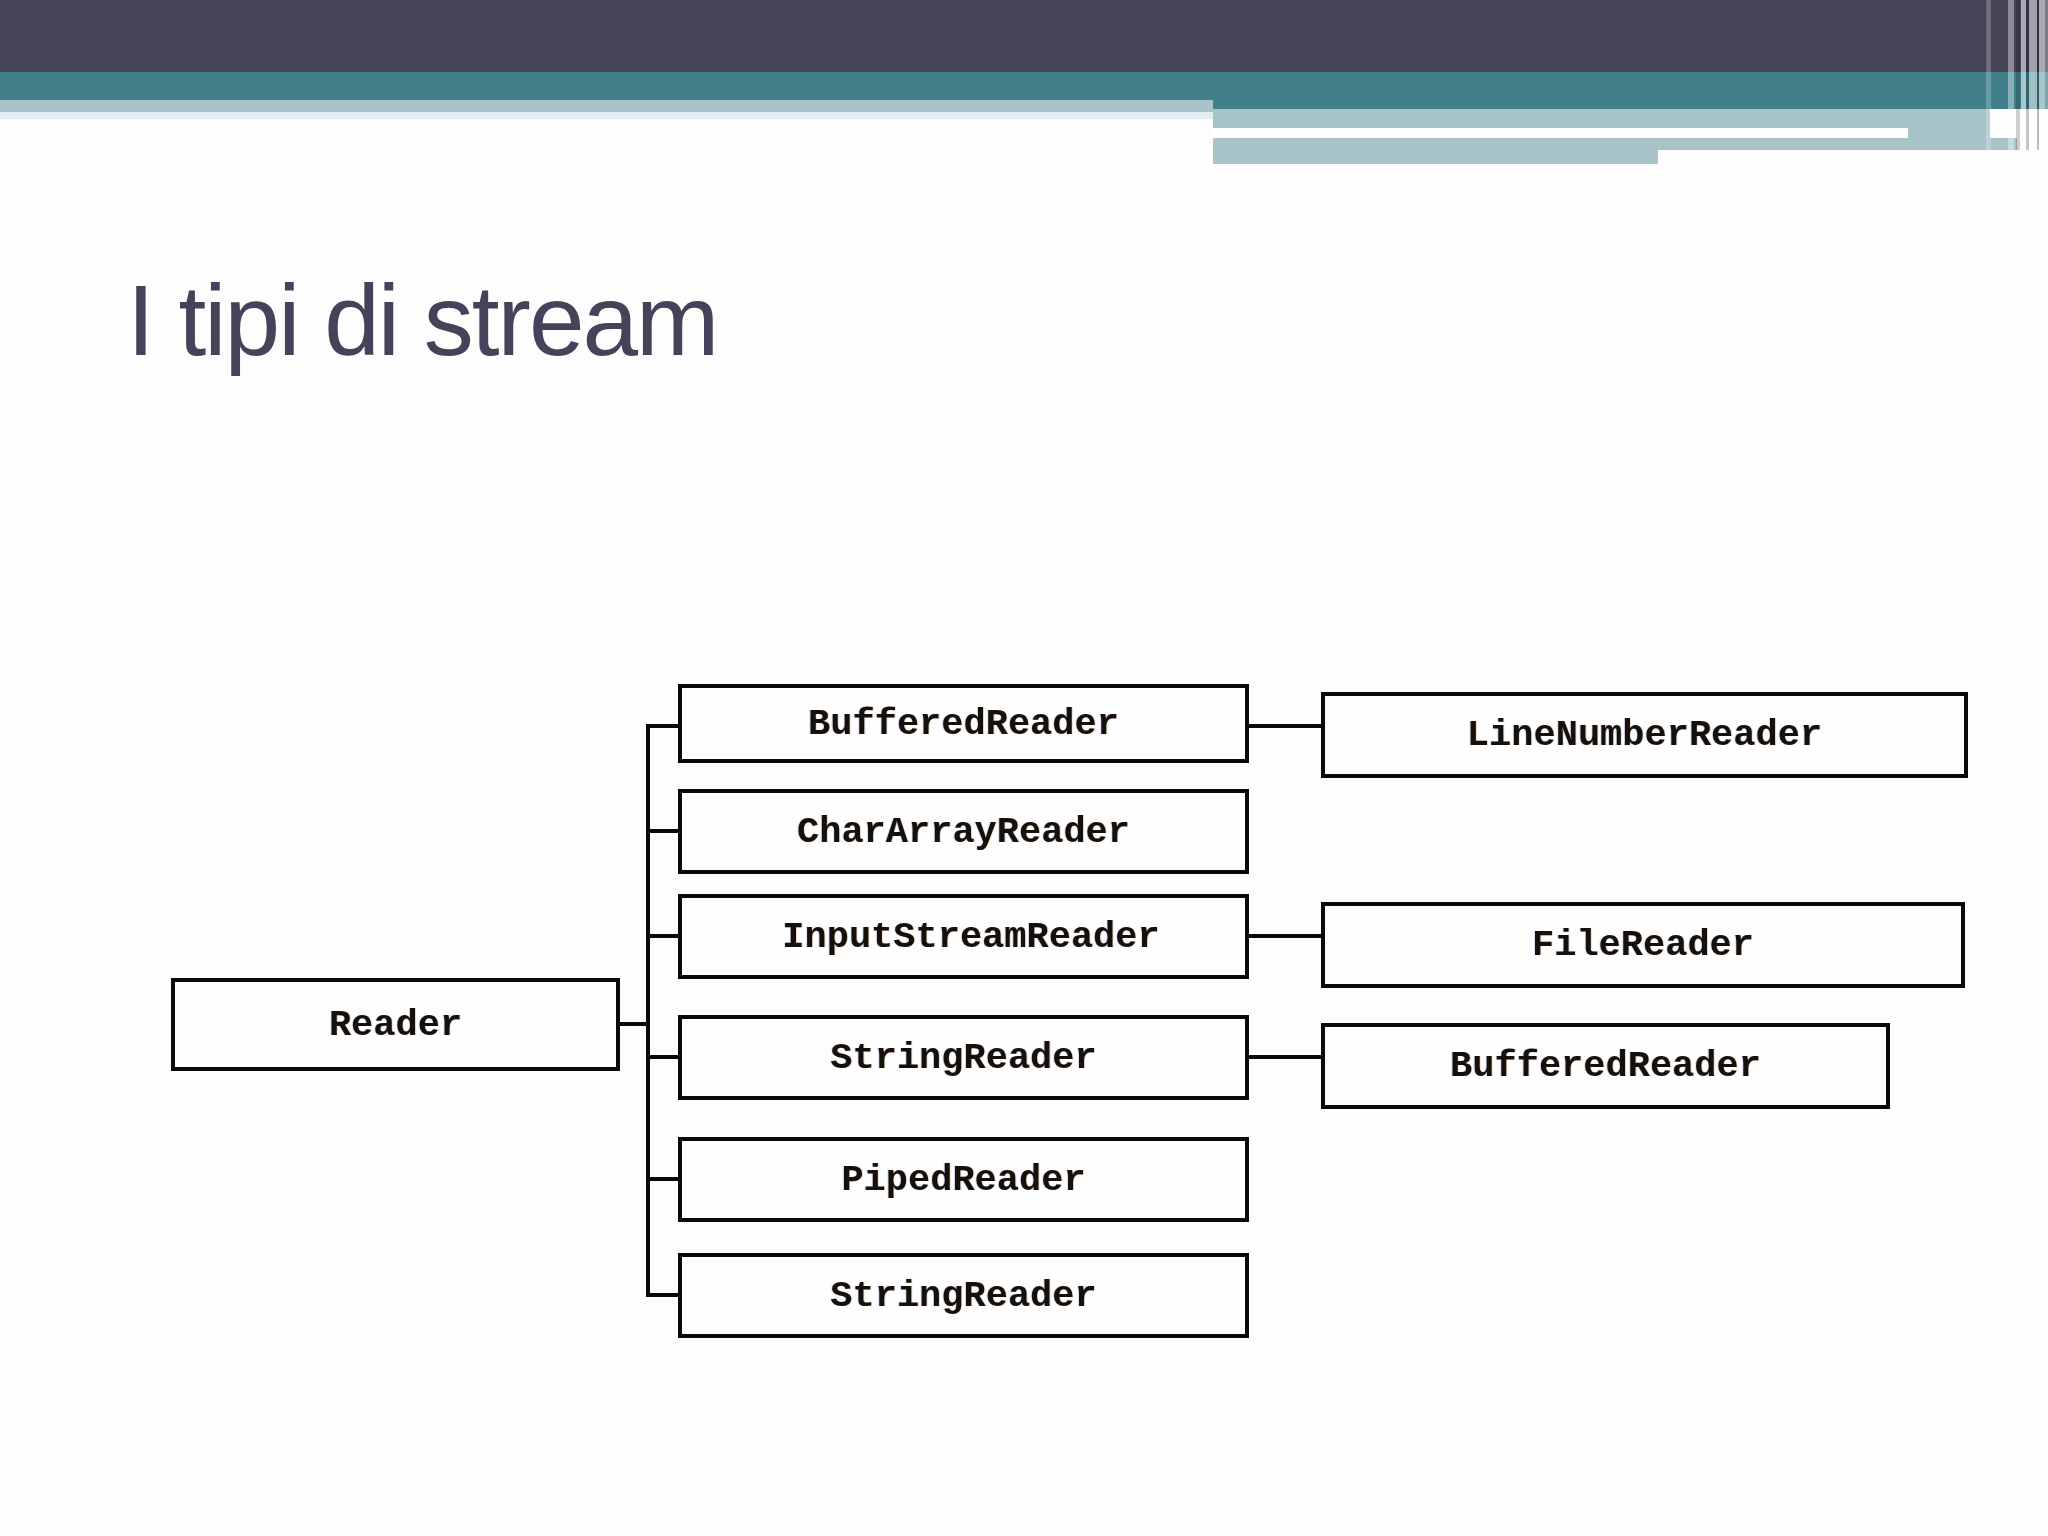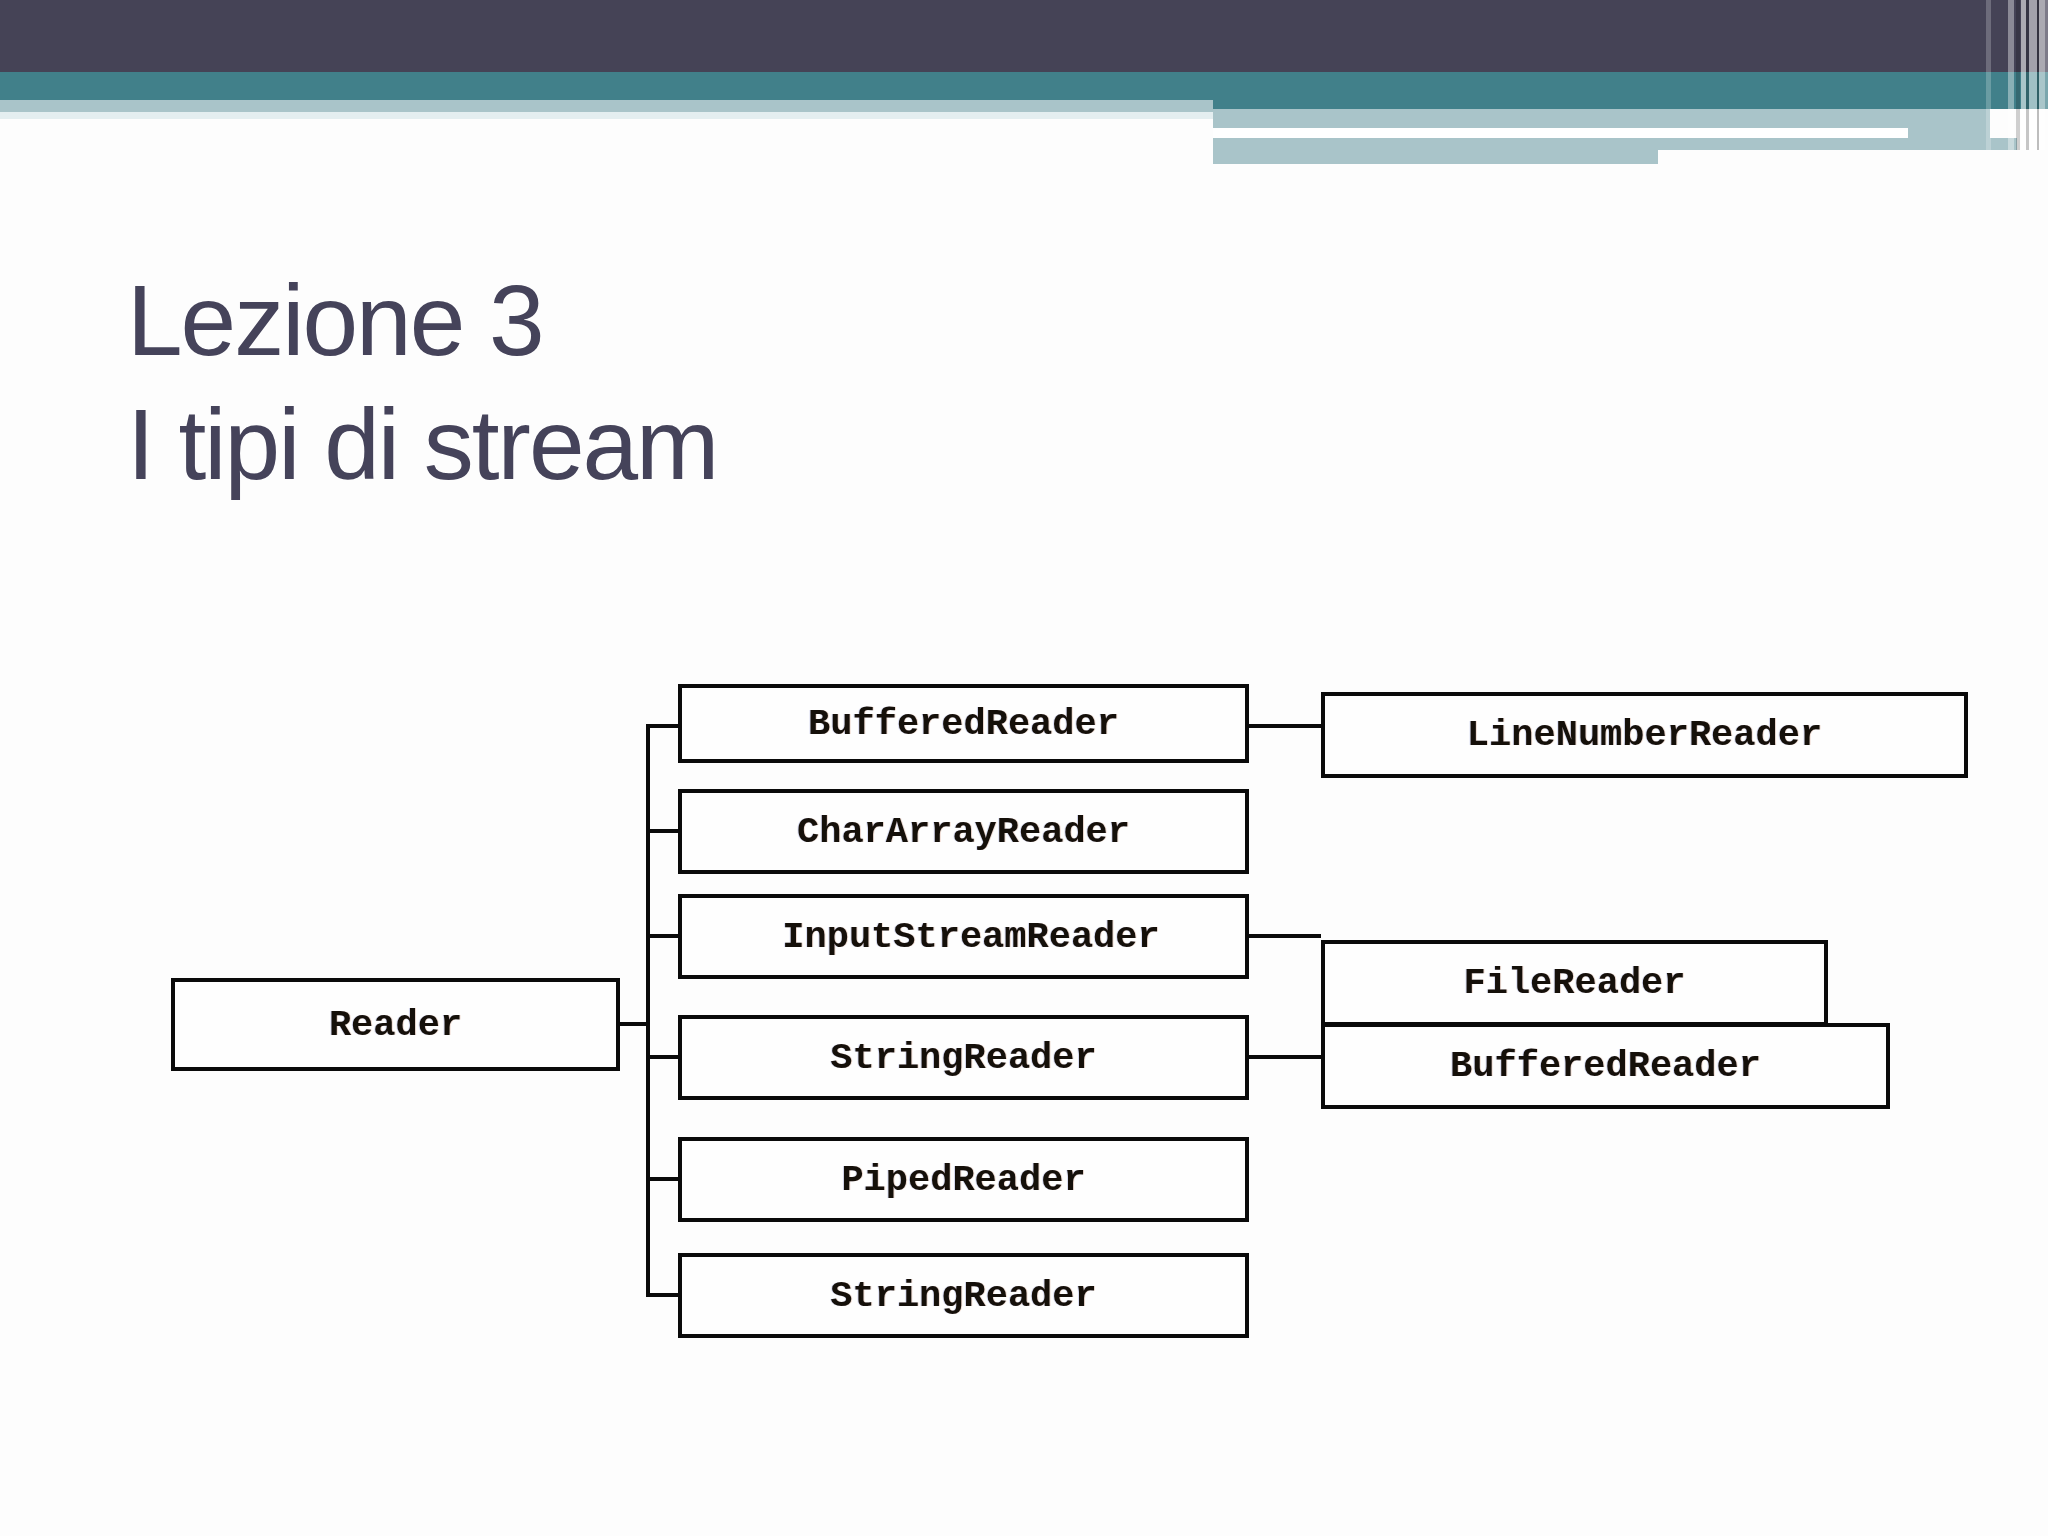--- a/index.html
+++ b/index.html
@@ -74,21 +74,20 @@
   <div class="abs stripe" style="left:2016px;width:4px;background:rgba(0,0,0,0.18);"></div>
   <div class="abs stripe" style="left:2021px;width:5px;background:rgba(255,255,255,0.55);"></div>
   <div class="abs stripe" style="left:2026px;width:3px;background:rgba(0,0,0,0.22);"></div>
   <div class="abs stripe" style="left:2029px;width:8px;background:rgba(255,255,255,0.5);"></div>
   <div class="abs stripe" style="left:2037px;width:2px;background:rgba(0,0,0,0.25);"></div>
   <div class="abs stripe" style="left:2039px;width:6px;background:rgba(255,255,255,0.55);"></div>
   <div class="abs stripe" style="left:2045px;width:3px;background:rgba(255,255,255,0.3);"></div>
 </div>
 
 <div class="abs title-block">
-  <div>Lezione 3</div>
   <div>I tipi di stream</div>
 </div>
 
 <div>
 
   <div class="line" style="left:646px;top:724px;width:4px;height:573px;"></div>
   <div class="line" style="left:620px;top:1022px;width:30px;height:4px;"></div>
   <div class="line" style="left:646px;top:724px;width:32px;height:4px;"></div>
   <div class="line" style="left:646px;top:829px;width:32px;height:4px;"></div>
   <div class="line" style="left:646px;top:934px;width:32px;height:4px;"></div>
@@ -102,16 +101,16 @@
   <div class="node" style="left:171px;top:978px;width:449px;height:93px;">Reader</div>
 
   <div class="node" style="left:678px;top:684px;width:571px;height:79px;">BufferedReader</div>
   <div class="node" style="left:678px;top:789px;width:571px;height:85px;">CharArrayReader</div>
   <div class="node" style="left:678px;top:894px;width:571px;height:85px;padding-left:15px;">InputStreamReader</div>
   <div class="node" style="left:678px;top:1015px;width:571px;height:85px;">StringReader</div>
   <div class="node" style="left:678px;top:1137px;width:571px;height:85px;">PipedReader</div>
   <div class="node" style="left:678px;top:1253px;width:571px;height:85px;">StringReader</div>
 
   <div class="node" style="left:1321px;top:692px;width:647px;height:86px;">LineNumberReader</div>
-  <div class="node" style="left:1321px;top:902px;width:507px;height:86px;margin-top:38px;">FileReader</div>
+  <div class="node" style="left:1321px;top:902px;width:644px;height:86px;">FileReader</div>
   <div class="node" style="left:1321px;top:1023px;width:569px;height:86px;">BufferedReader</div>
 
 </div>
 
 </body></html>

